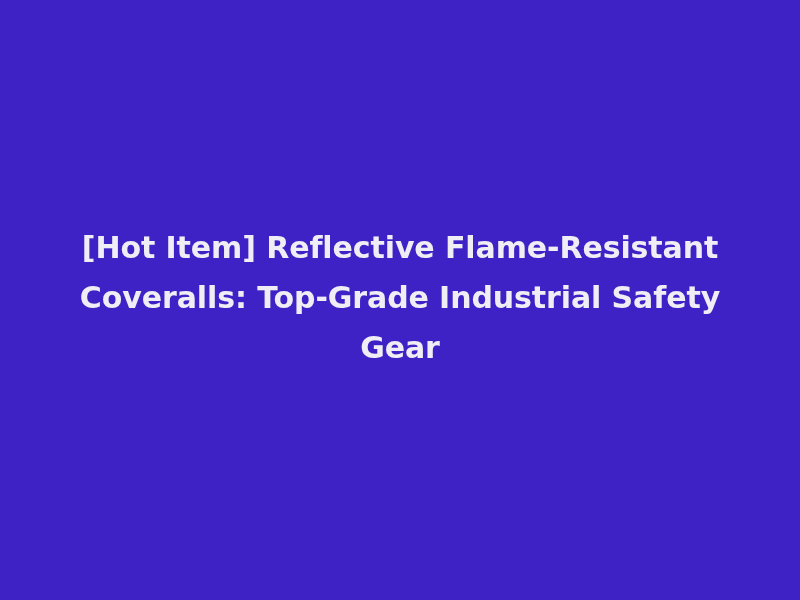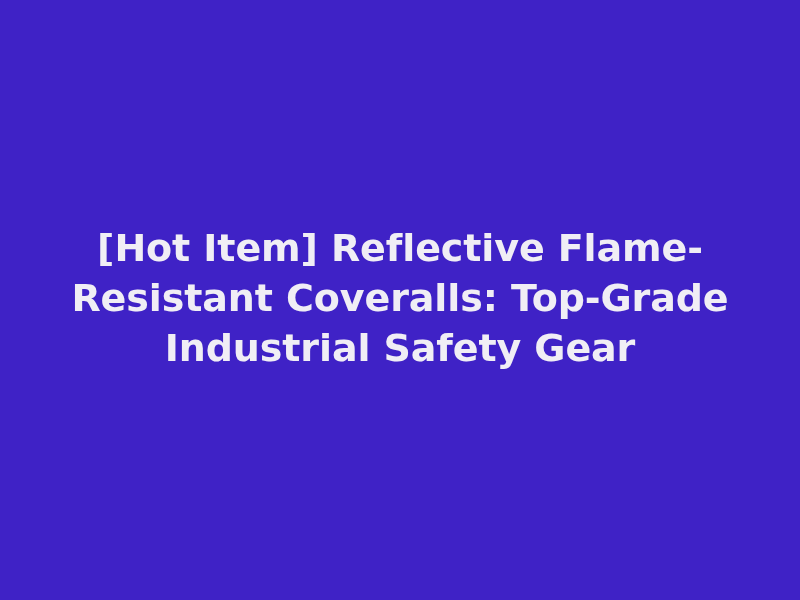--- a/index.html
+++ b/index.html
@@ -32,21 +32,21 @@
     margin: 0 auto;
     padding: 0;
     
     transform: translateY(-2px);
   }
 
   .product-title {
     margin: 0;
     padding: 0;
     font-family: "DejaVu Sans", sans-serif;
-    font-size: 38px;
+    font-size: 30px;
     font-weight: bold;
     line-height: 50px;
     letter-spacing: -0.1px;
     text-align: center;
     color: #f0eef5;
     word-wrap: break-word;
     -webkit-font-smoothing: antialiased;
   }
 </style>
 </head>

